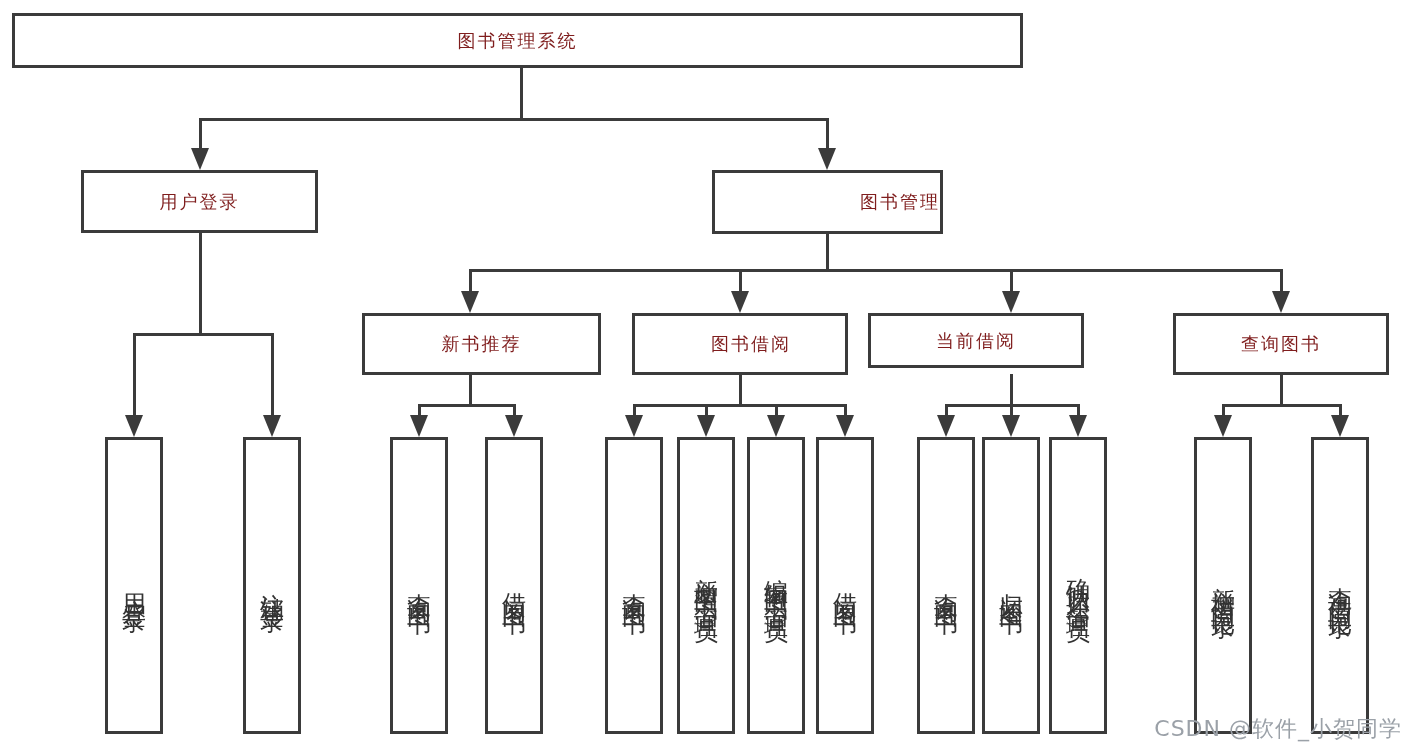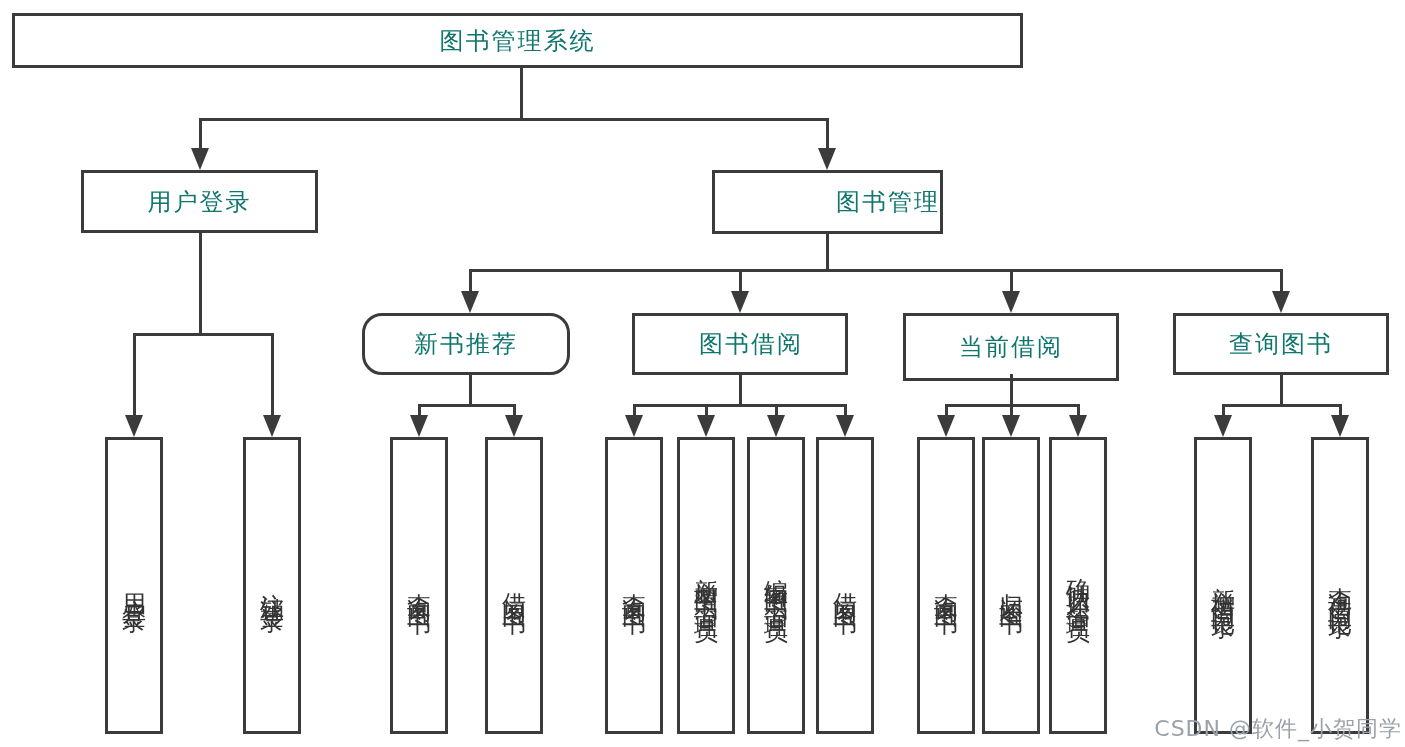--- a/index.html
+++ b/index.html
@@ -7,21 +7,21 @@
     position:relative; width:1405px; height:747px; background:#ffffff;
     font-family:"DejaVu Sans", sans-serif; color:#333333; overflow:hidden;
   }
   
   .hbox {
     position:absolute; box-sizing:border-box;
     background:#ffffff; border:3px solid #3b3b3b;
     display:flex; align-items:center; justify-content:center;
   }
   .hbox span {
-    font-size:24px; letter-spacing:2px; color:#0f766e; white-space:nowrap;
+    font-size:18px; letter-spacing:2px; color:#7f1d1d; white-space:nowrap;
   }
   
   .vbox {
     position:absolute; box-sizing:border-box; top:437px; width:58px; height:297px;
     background:#ffffff; border:3px solid #3b3b3b;
     display:flex; align-items:center; justify-content:center;
   }
   .vbox span {
     writing-mode:vertical-rl; text-orientation:mixed;
     font-size:24px; letter-spacing:6px; line-height:1;
@@ -74,27 +74,27 @@
   <div class="ln" style="left:469px; top:269px; width:814px; height:3px;"></div>
   <div class="ln" style="left:469px; top:269px; width:3px; height:24px;"></div>
   <div class="arw" style="left:461px; top:291px;"></div>
   <div class="ln" style="left:739px; top:269px; width:3px; height:24px;"></div>
   <div class="arw" style="left:731px; top:291px;"></div>
   <div class="ln" style="left:1010px; top:269px; width:3px; height:24px;"></div>
   <div class="arw" style="left:1002px; top:291px;"></div>
   <div class="ln" style="left:1280px; top:269px; width:3px; height:24px;"></div>
   <div class="arw" style="left:1272px; top:291px;"></div>
 
-  <div class="hbox" style="left:362px; top:313px; width:208px; height:62px;border-radius:20px;">
+  <div class="hbox" style="left:362px; top:313px; width:239px; height:62px;">
     <span>新书推荐</span>
   </div>
   <div class="hbox" style="left:632px; top:313px; width:216px; height:62px;padding-left:22px;">
     <span>图书借阅</span>
   </div>
-  <div class="hbox" style="left:903px; top:313px; width:216px; height:68px;align-items:center;">
+  <div class="hbox" style="left:868px; top:313px; width:216px; height:55px;align-items:center;">
     <span>当前借阅</span>
   </div>
   <div class="hbox" style="left:1173px; top:313px; width:216px; height:62px;">
     <span>查询图书</span>
   </div>
 
   <div class="ln" style="left:469px; top:374px; width:3px; height:33px;"></div>
   <div class="ln" style="left:418px; top:404px; width:98px; height:3px;"></div>
   <div class="ln" style="left:739px; top:374px; width:3px; height:33px;"></div>
   <div class="ln" style="left:633px; top:404px; width:213px; height:3px;"></div>

